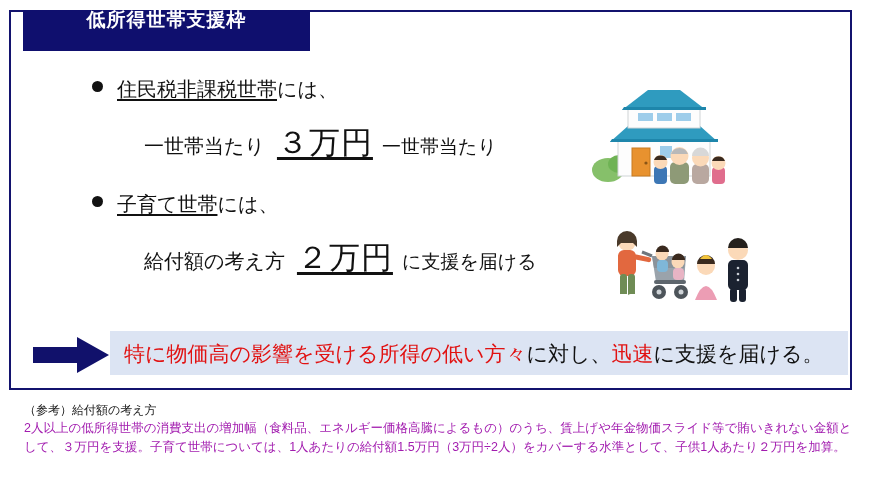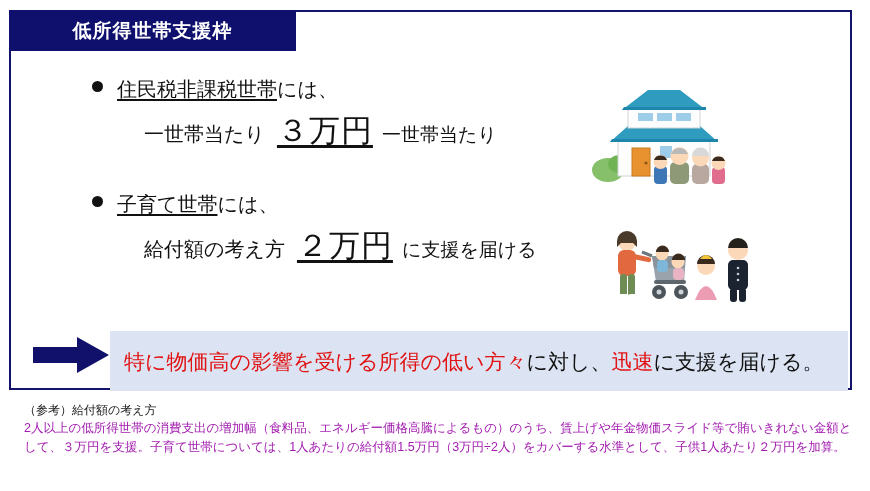--- a/index.html
+++ b/index.html
@@ -24,28 +24,28 @@
     width: 843px;
     height: 380px;
     border: 2px solid #13136e;
     box-sizing: border-box;
     background: #ffffff;
   }
 
   
   .title-bar {
     position: absolute;
-    left: 9px;
+    left: 23px;
     top: 10px;
     width: 287px;
     height: 41px;
     background: #0f0f6e;
     box-sizing: border-box;
     display: flex;
-    align-items: center;
+    align-items: flex-start;
     justify-content: center;
   }
   .title-text {
     color: #ffffff;
     font-size: 19px;
     font-weight: bold;
     letter-spacing: 1px;
     line-height: 1;
     white-space: nowrap;
   }
@@ -73,21 +73,21 @@
   }
   .lead-line {
     font-size: 20px;
     line-height: 1.1;
   }
   .u-line {
     text-decoration: underline;
     text-underline-offset: 3px;
   }
   .detail-line {
-    margin-top: 14px;
+    margin-top: 26px;
     margin-left: 52px;
     font-size: 20px;
     line-height: 1.1;
     white-space: nowrap;
     display: flex;
     align-items: baseline;
   }
   .amount {
     font-size: 31px;
     text-decoration: underline;
@@ -111,21 +111,21 @@
     left: 33px;
     top: 336px;
     width: 76px;
     height: 38px;
   }
   .banner {
     position: absolute;
     left: 110px;
     top: 331px;
     width: 738px;
-    height: 60px;
+    height: 44px;
     background: #dce4f3;
     display: flex;
     align-items: center;
     box-sizing: border-box;
     padding-left: 14px;
   }
   .banner-text {
     font-size: 21px;
     white-space: nowrap;
     line-height: 1;

